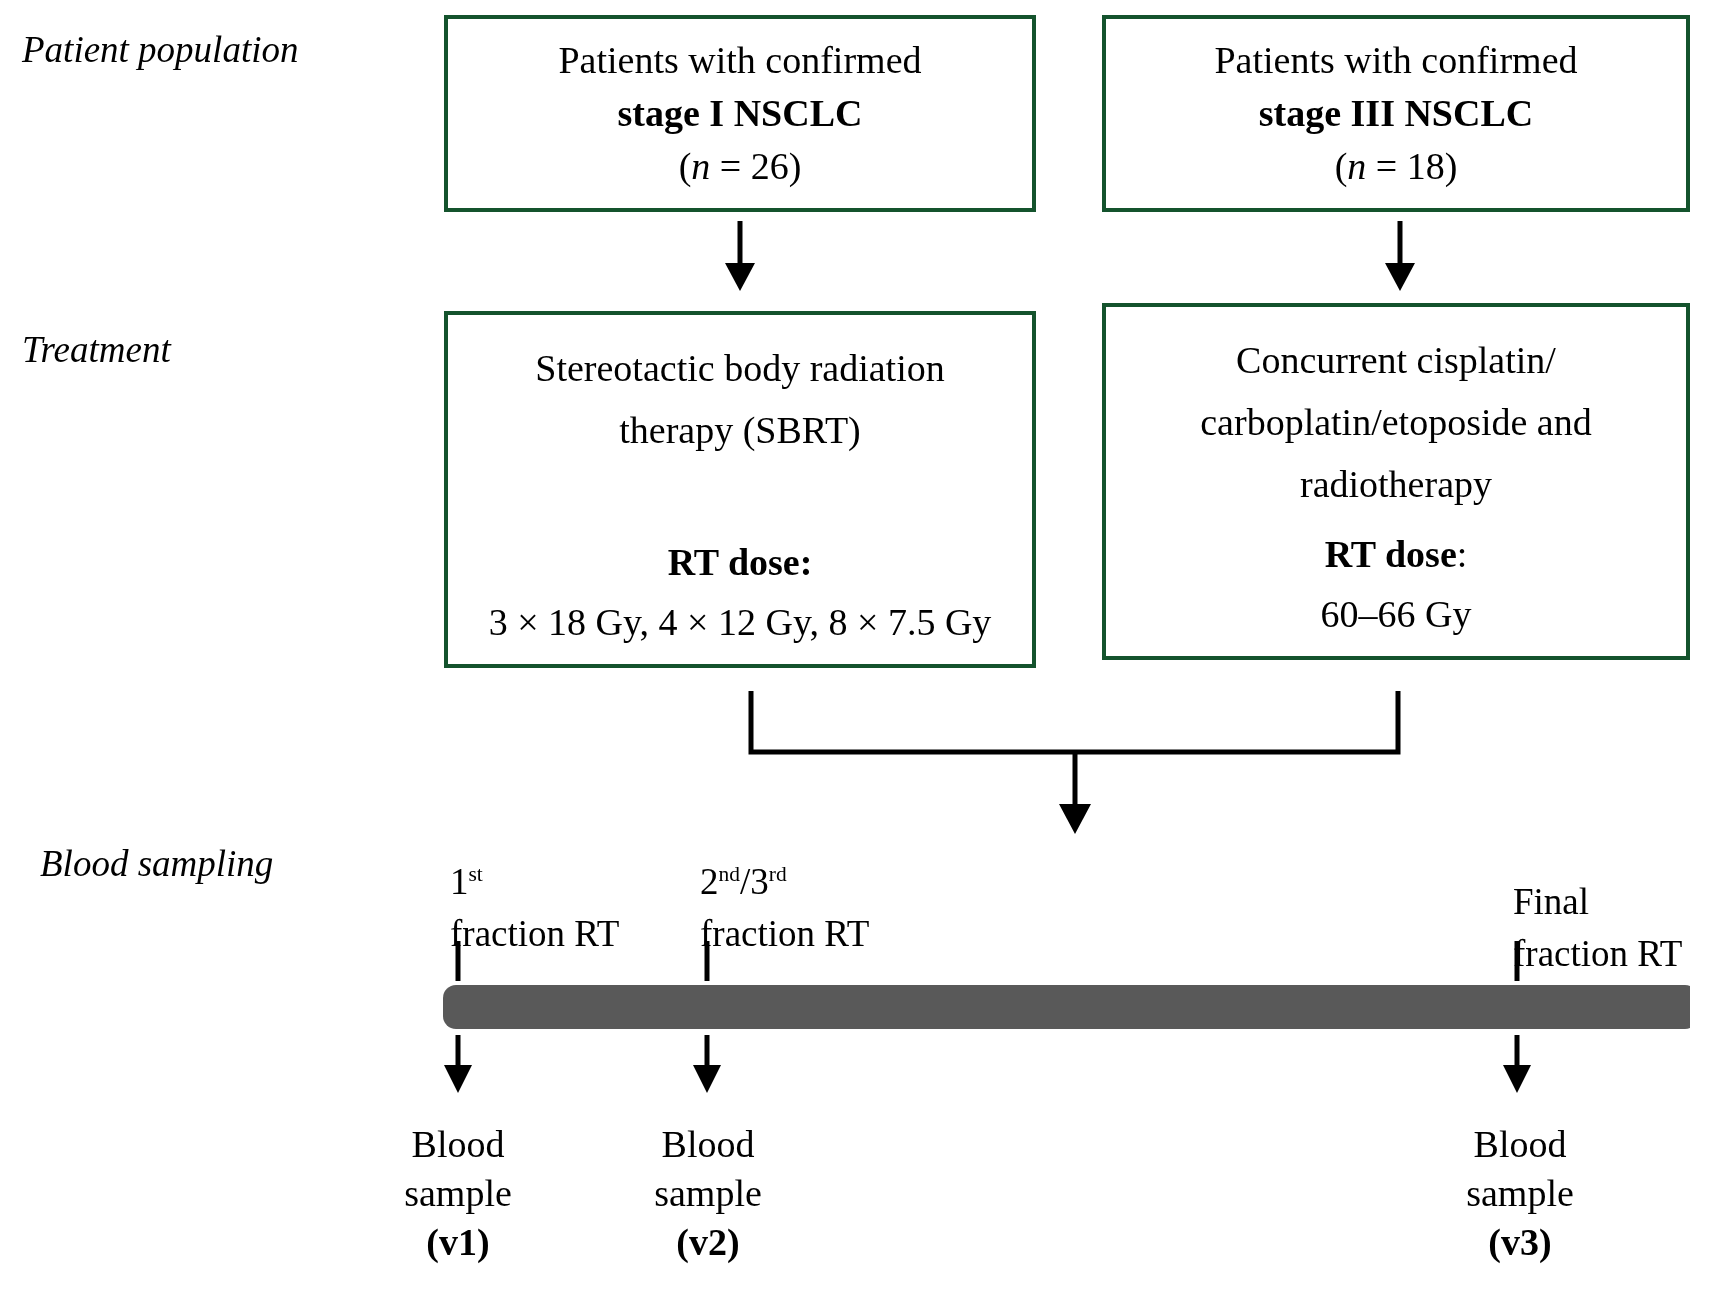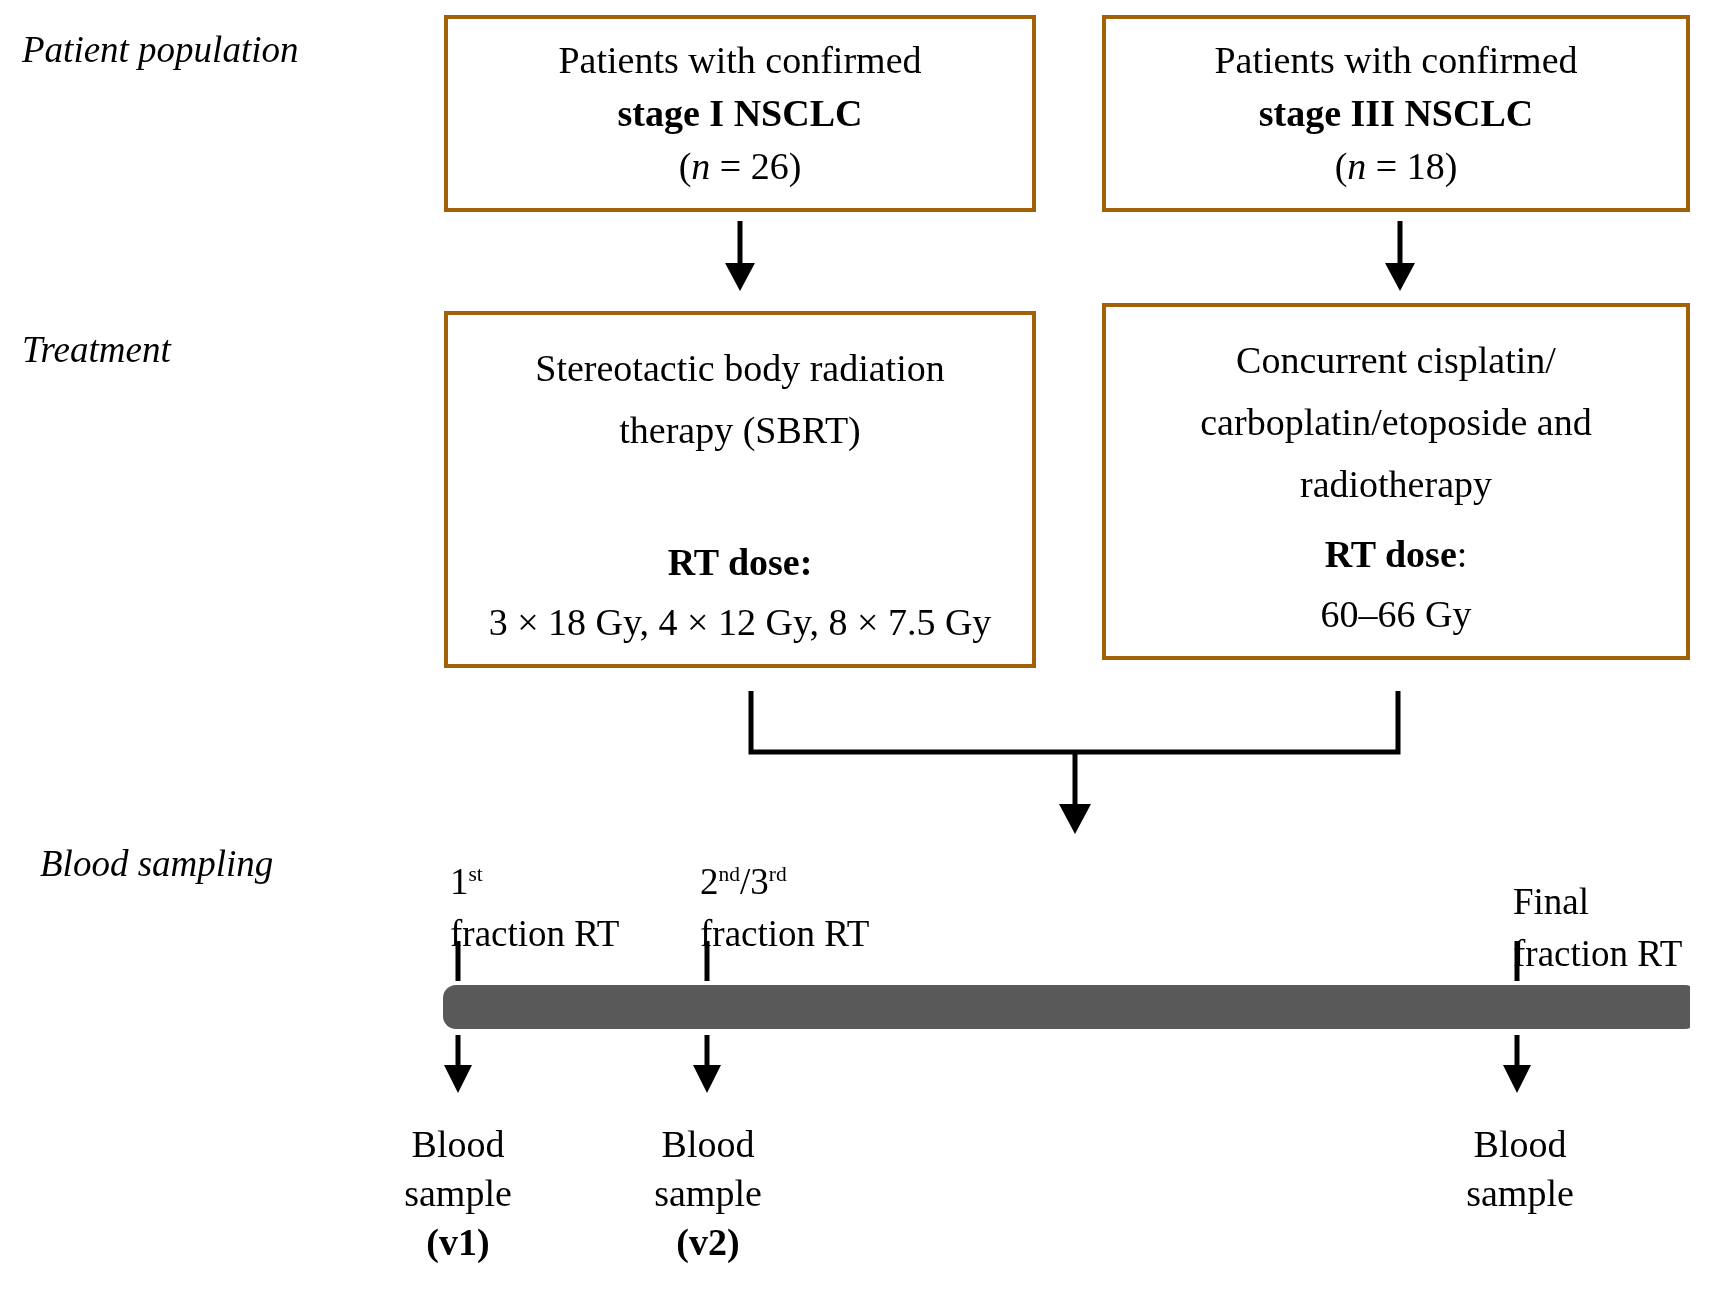--- a/index.html
+++ b/index.html
@@ -6,21 +6,21 @@
   .canvas{
     position:relative;width:1690px;height:1290px;background:#ffffff;
     font-family:"Liberation Serif","DejaVu Serif",serif;color:#000;overflow:hidden;
   }
   .rowlabel{position:absolute;font-style:italic;font-size:37px;line-height:48px;white-space:nowrap;}
   #rl-patient{left:22px;top:26px;}
   #rl-treatment{left:22px;top:326px;text-align:right;}
   #rl-blood{left:40px;top:840px;}
 
   .box{
-    position:absolute;border:4px solid #a16207;box-sizing:border-box;
+    position:absolute;border:4px solid #14532d;box-sizing:border-box;
     display:flex;flex-direction:column;align-items:center;text-align:center;
     font-size:38px;background:#fff;
   }
   .box > div{width:100%;}
   .patient{justify-content:center;line-height:53px;}
   #box-stage1{left:444px;top:15px;width:592px;height:197px;}
   #box-stage3{left:1102px;top:15px;width:588px;height:197px;}
   .treatment-box{justify-content:space-between;padding:22px 2px 12px;line-height:62px;}
   #box-sbrt{left:444px;top:311px;width:592px;height:357px;}
   #box-chemo{left:1102px;top:303px;width:588px;height:357px;}
@@ -133,15 +133,16 @@
     <div class="bold">(v1)</div>
   </div>
   <div class="sample" id="sample-2">
     <div>Blood</div>
     <div>sample</div>
     <div class="bold">(v2)</div>
   </div>
   <div class="sample" id="sample-3">
     <div>Blood</div>
     <div>sample</div>
+    <div class="bold">(v3)</div>
   </div>
 
 </div>
 
 </body></html>

